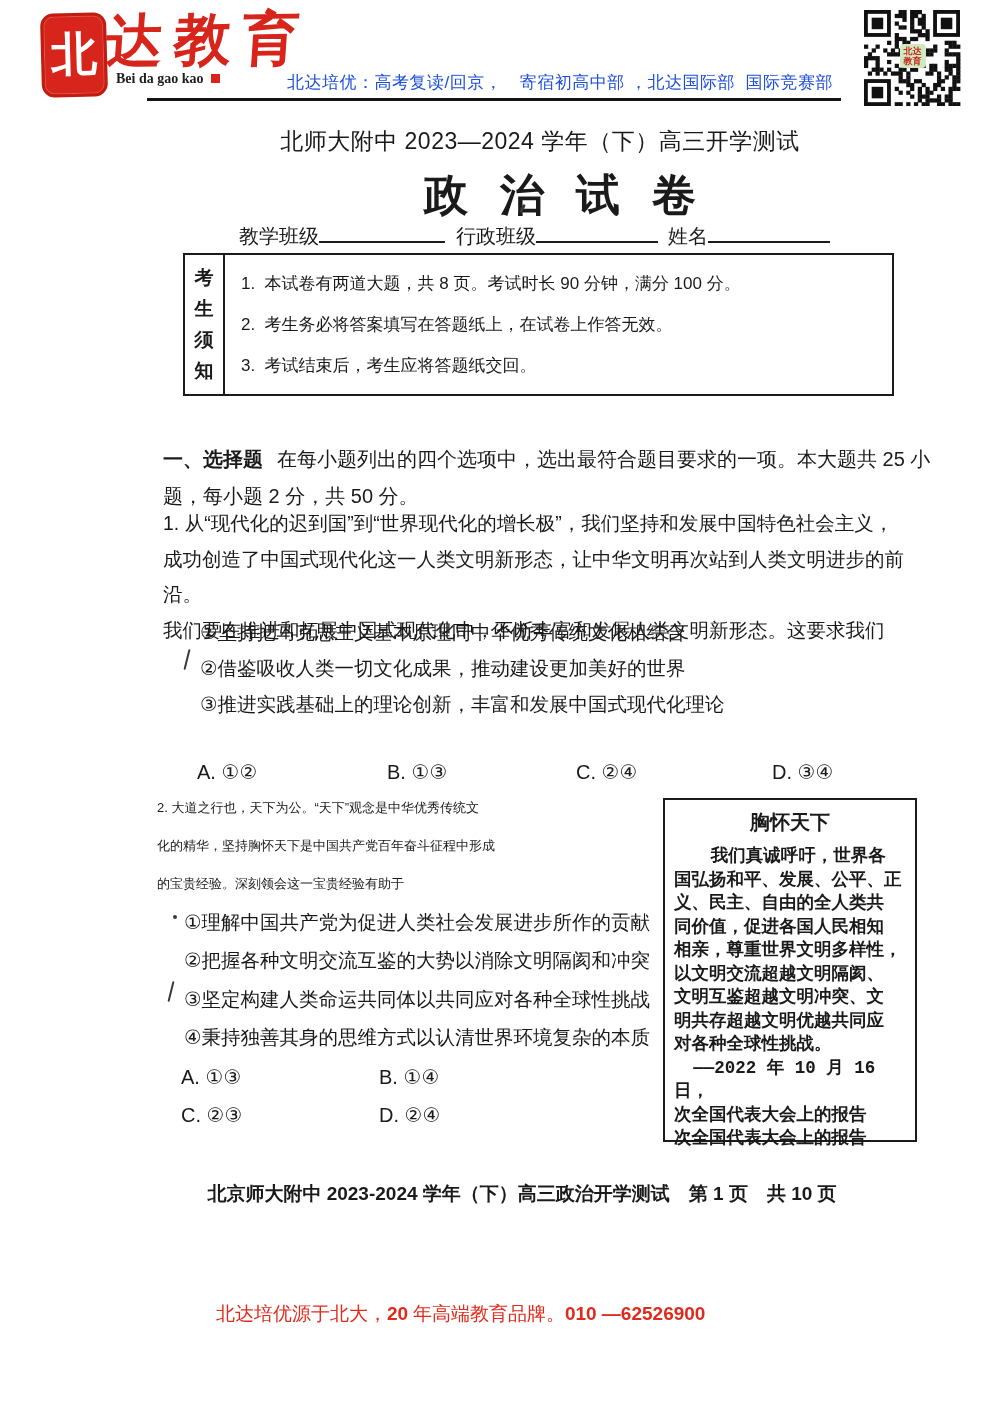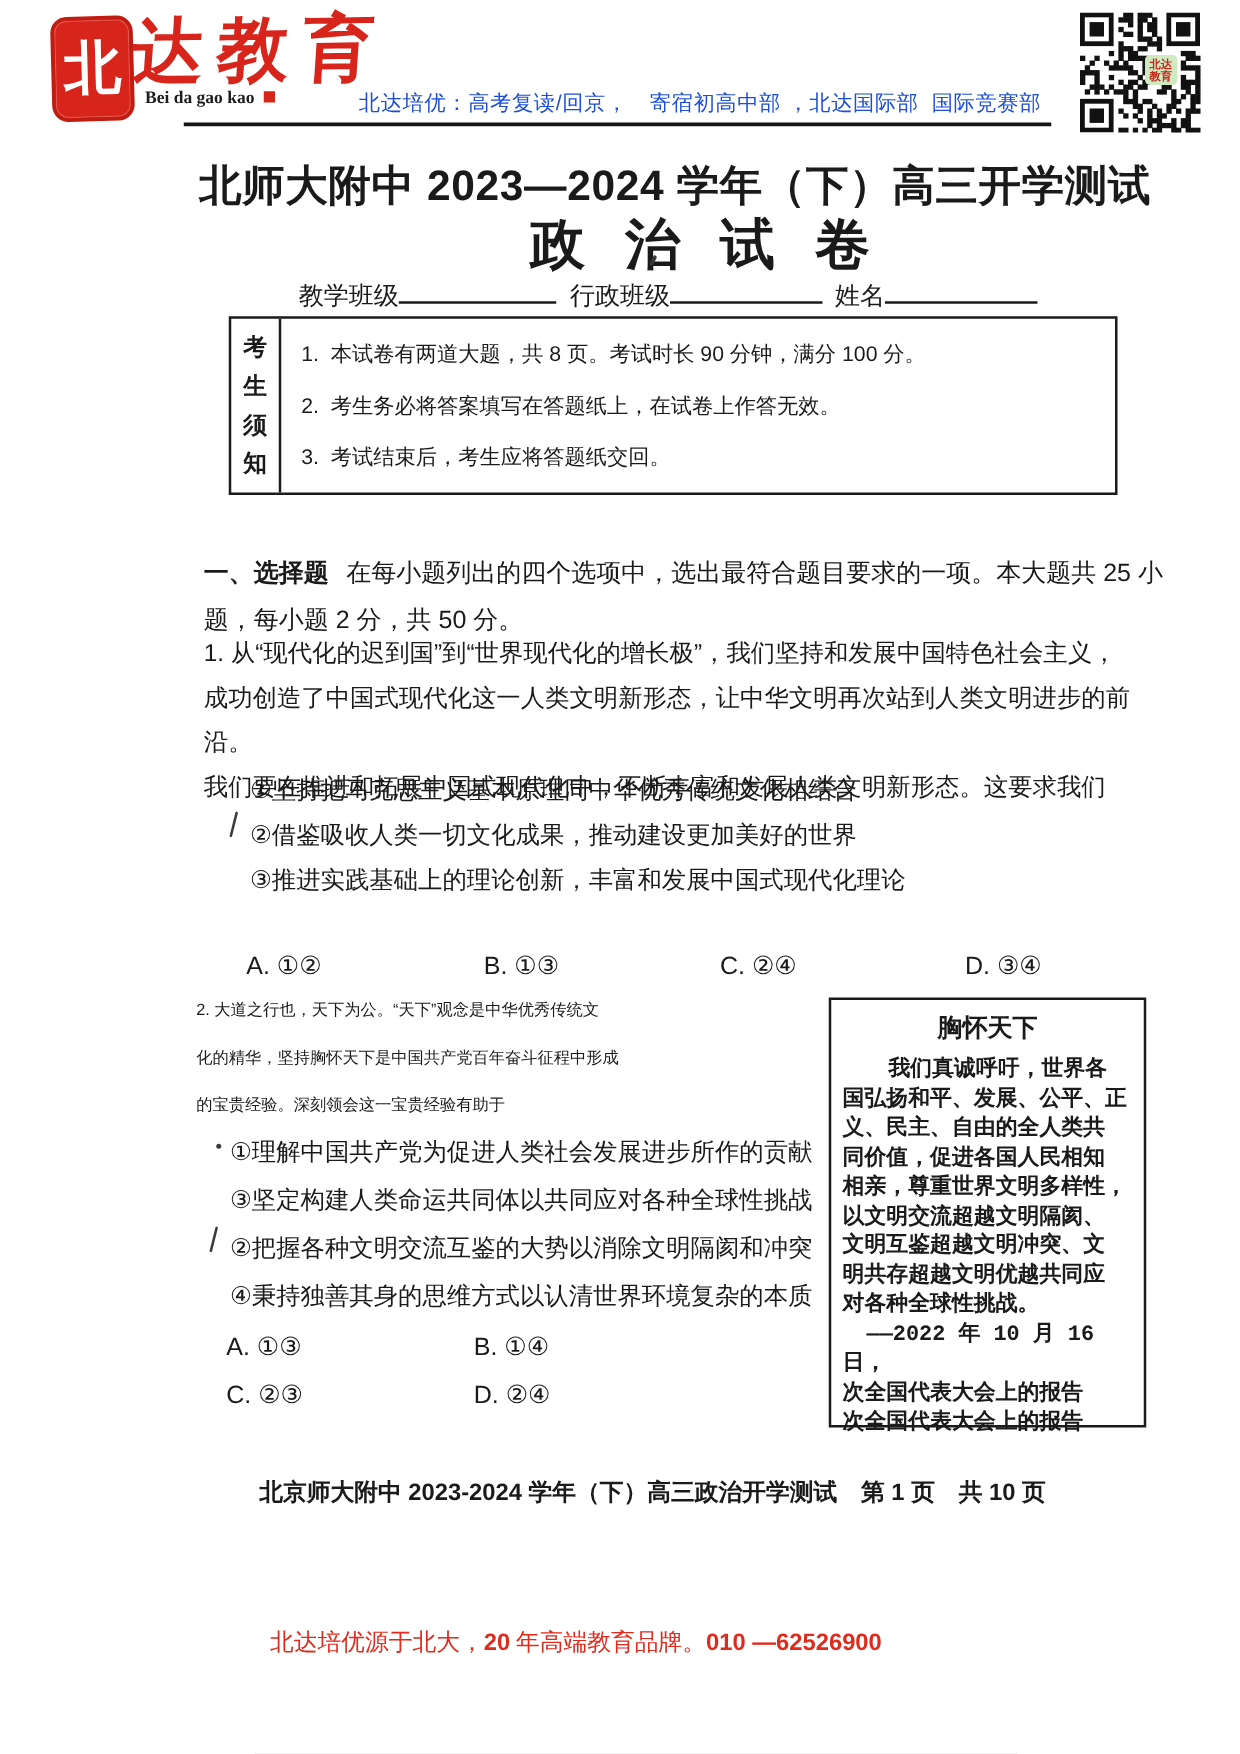--- a/index.html
+++ b/index.html
@@ -20,24 +20,24 @@
     font-family:"Liberation Serif","DejaVu Serif",serif;letter-spacing:11px;transform:skewX(-5deg) rotate(-1deg);}
   .logo-sub{left:116px;top:71px;font-size:14px;font-weight:bold;color:#1d1d1d;
     font-family:"Liberation Serif","DejaVu Serif",serif;}
   .logo-sub .sq{display:inline-block;width:9px;height:9px;background:#d8251c;margin-left:7px;}
   .slogan{left:287px;top:71px;font-size:17px;color:#1d4ed8;letter-spacing:0.5px;font-weight:500;}
   .brand-rule{left:147px;top:98px;width:694px;height:3px;background:#141414;}
   .qr{left:864px;top:10px;width:97px;height:96px;}
   .qr svg{display:block;}
   .qr-label{position:absolute;left:50%;top:48%;transform:translate(-50%,-50%);
     background:#cfe9c0;border-radius:4px;padding:2px 4px;color:#c8241a;font-size:9px;
-    font-weight:bold;line-height:10px;text-align:center;margin-left:16px;}
-
-  
-  .exam-title{left:90px;top:126px;width:900px;text-align:center;font-size:34px;font-weight:700;letter-spacing:0.5px;}
+    font-weight:bold;line-height:10px;text-align:center;}
+
+  
+  .exam-title{left:90px;top:126px;width:900px;text-align:center;font-size:23px;font-weight:400;letter-spacing:0.5px;}
   .subject{left:240px;top:166px;width:640px;text-align:center;font-size:44px;font-weight:700;
     letter-spacing:32px;text-indent:32px;}
   .field{top:222px;font-size:20px;font-weight:500;}
   .field .fline{display:inline-block;border-bottom:2px solid #1c1c1c;height:19px;vertical-align:baseline;}
 
   
   .notice-box{left:183px;top:253px;width:711px;height:143px;border:2.5px solid #1b1b1b;display:flex;box-sizing:border-box;}
   .notice-side{width:38px;border-right:2px solid #1b1b1b;display:flex;flex-direction:column;
     align-items:center;justify-content:space-around;padding:7px 0;font-size:19px;font-weight:600;}
   .notice-items{flex:1;display:flex;flex-direction:column;justify-content:space-around;
@@ -349,22 +349,22 @@
   <span class="abs choice" style="left:576px;top:760px" data-bind="q1.choices.2">C. ②④</span>
   <span class="abs choice" style="left:772px;top:760px" data-bind="q1.choices.3">D. ③④</span>
 
   <div class="abs stem2">
     <div data-bind="q2.lines.0">2. 大道之行也，天下为公。“天下”观念是中华优秀传统文</div>
     <div data-bind="q2.lines.1">化的精华，坚持胸怀天下是中国共产党百年奋斗征程中形成</div>
     <div data-bind="q2.lines.2">的宝贵经验。深刻领会这一宝贵经验有助于</div>
   </div>
   <div class="abs items2">
     <div data-bind="q2.items.0">①理解中国共产党为促进人类社会发展进步所作的贡献</div>
+    <div data-bind="q2.items.1">②把握各种文明交流互鉴的大势以消除文明隔阂和冲突</div>
     <div data-bind="q2.items.2">③坚定构建人类命运共同体以共同应对各种全球性挑战</div>
-    <div data-bind="q2.items.1">②把握各种文明交流互鉴的大势以消除文明隔阂和冲突</div>
     <div data-bind="q2.items.3">④秉持独善其身的思维方式以认清世界环境复杂的本质</div>
   </div>
   <div class="abs artifact a-dot" style="left:173px;top:915px"></div>
   <div class="abs artifact a-slash" style="left:170px;top:981px"></div>
   <span class="abs choice" style="left:181px;top:1065px" data-bind="q2.choices.0">A. ①③</span>
   <span class="abs choice" style="left:379px;top:1065px" data-bind="q2.choices.1">B. ①④</span>
   <span class="abs choice" style="left:181px;top:1103px" data-bind="q2.choices.2">C. ②③</span>
   <span class="abs choice" style="left:379px;top:1103px" data-bind="q2.choices.3">D. ②④</span>
 
   <div class="abs quote-box">

